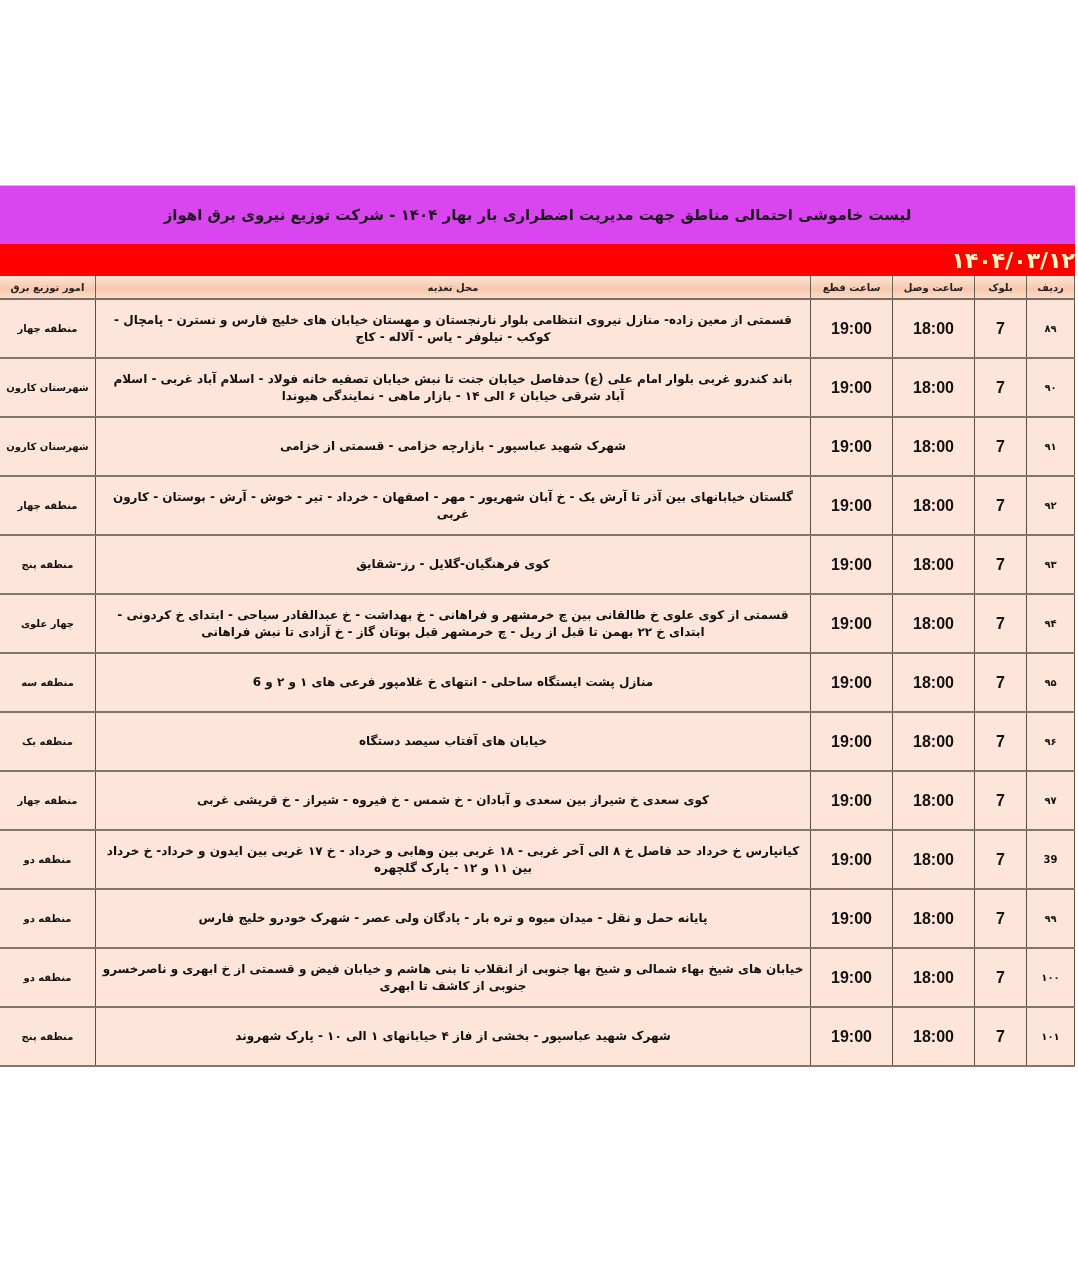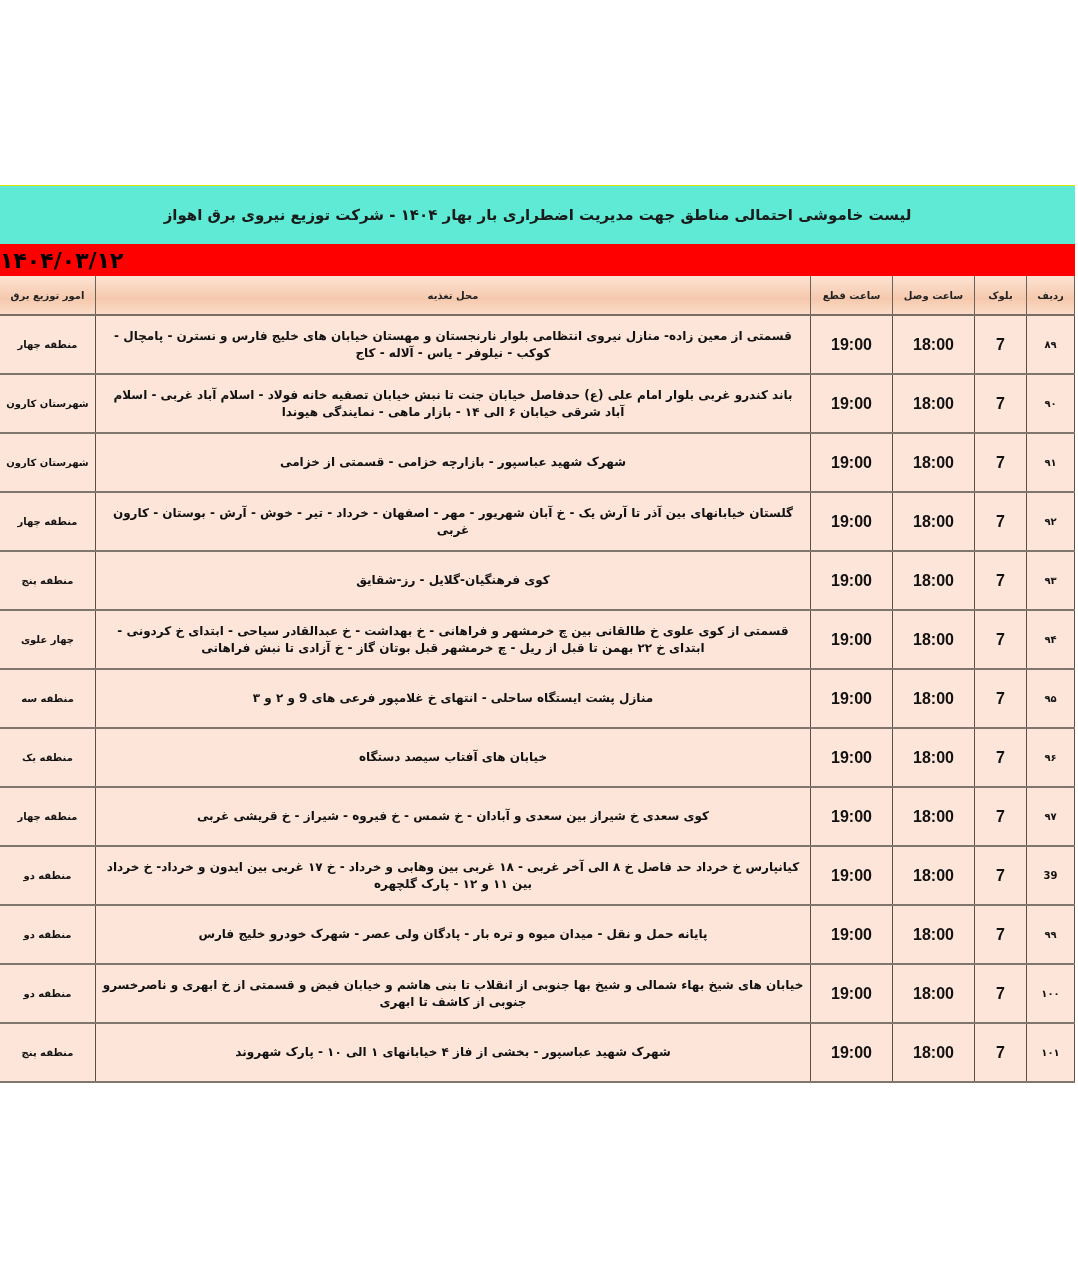--- a/index.html
+++ b/index.html
@@ -16,56 +16,56 @@
     }
     .sheet {
       position: absolute;
       left: 0;
       top: 185px;
       width: 1075px;
       direction: rtl;
     }
     .title-banner {
       height: 58px;
-      background: #5eead4;
+      background: #d946ef;
       display: flex;
       align-items: center;
       justify-content: center;
       font-weight: bold;
       font-size: 15px;
       color: #1a1a1a;
       border-top: 1px solid #e0e000;
     }
     .date-bar {
       height: 32px;
       background: #ff0000;
       display: flex;
       align-items: center;
-      justify-content: flex-end;
+      justify-content: flex-start;
       font-weight: bold;
       font-size: 22px;
-      color: #000000;
+      color: #fef9c3;
       letter-spacing: 1px;
     }
     table.grid {
       width: 1075px;
       border-collapse: collapse;
       table-layout: fixed;
       direction: rtl;
     }
     table.grid th {
       height: 22px;
       background: linear-gradient(#fde3d3, #f5c8ad 60%, #fbdcc8);
       font-size: 10px;
       font-weight: bold;
       color: #222;
       border-right: 1px solid #6d6258;
       border-left: 1px solid #6d6258;
       border-bottom: 2px solid #7a6e64;
-      padding: 8px;
+      padding: 0;
     }
     table.grid td {
       height: 57px;
       background: #fde5d9;
       border: 1px solid #5a5048;
       border-top: 2px solid #7f766e;
       padding: 0 6px;
       text-align: center;
       color: #111;
     }
@@ -176,21 +176,21 @@
           <td class="c-time">18:00</td>
           <td class="c-time">19:00</td>
           <td class="c-loc">قسمتی از کوی علوی خ طالقانی بین چ خرمشهر و فراهانی - خ بهداشت - خ عبدالقادر سیاحی - ابتدای خ کردونی - ابتدای خ ۲۲ بهمن تا قبل از ریل - چ خرمشهر قبل بوتان گاز - خ آزادی تا نبش فراهانی</td>
           <td class="c-area">چهار علوی</td>
         </tr>
         <tr>
           <td class="c-row">۹۵</td>
           <td class="c-block">7</td>
           <td class="c-time">18:00</td>
           <td class="c-time">19:00</td>
-          <td class="c-loc">منازل پشت ایستگاه ساحلی - انتهای خ غلامپور فرعی های 9 و ۲ و ۳</td>
+          <td class="c-loc">منازل پشت ایستگاه ساحلی - انتهای خ غلامپور فرعی های ۱ و ۲ و 6</td>
           <td class="c-area">منطقه سه</td>
         </tr>
         <tr>
           <td class="c-row">۹۶</td>
           <td class="c-block">7</td>
           <td class="c-time">18:00</td>
           <td class="c-time">19:00</td>
           <td class="c-loc">خیابان های آفتاب سیصد دستگاه</td>
           <td class="c-area">منطقه یک</td>
         </tr>

